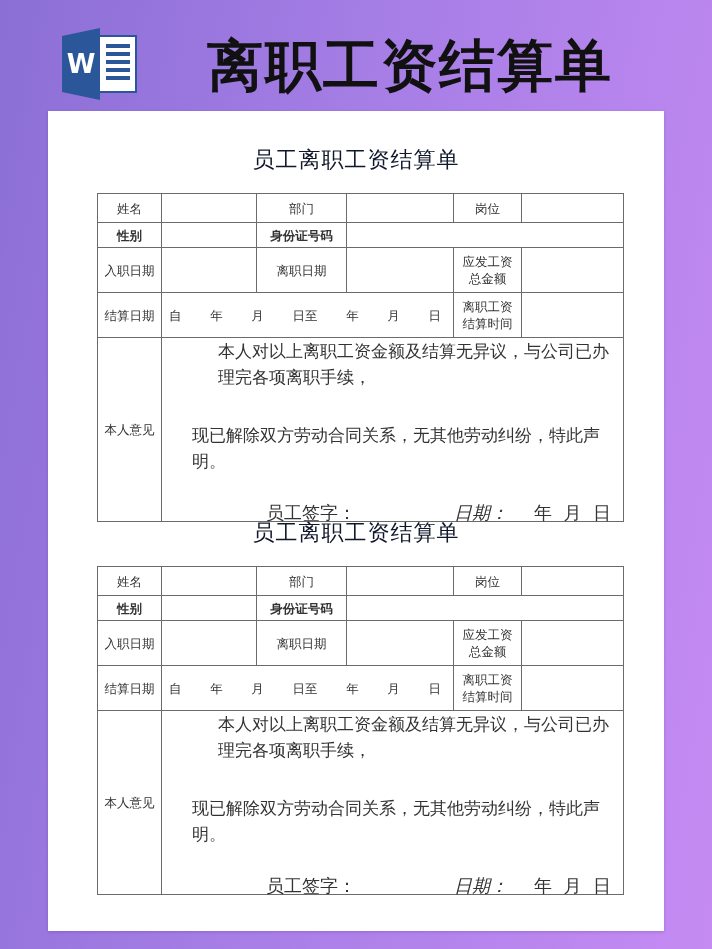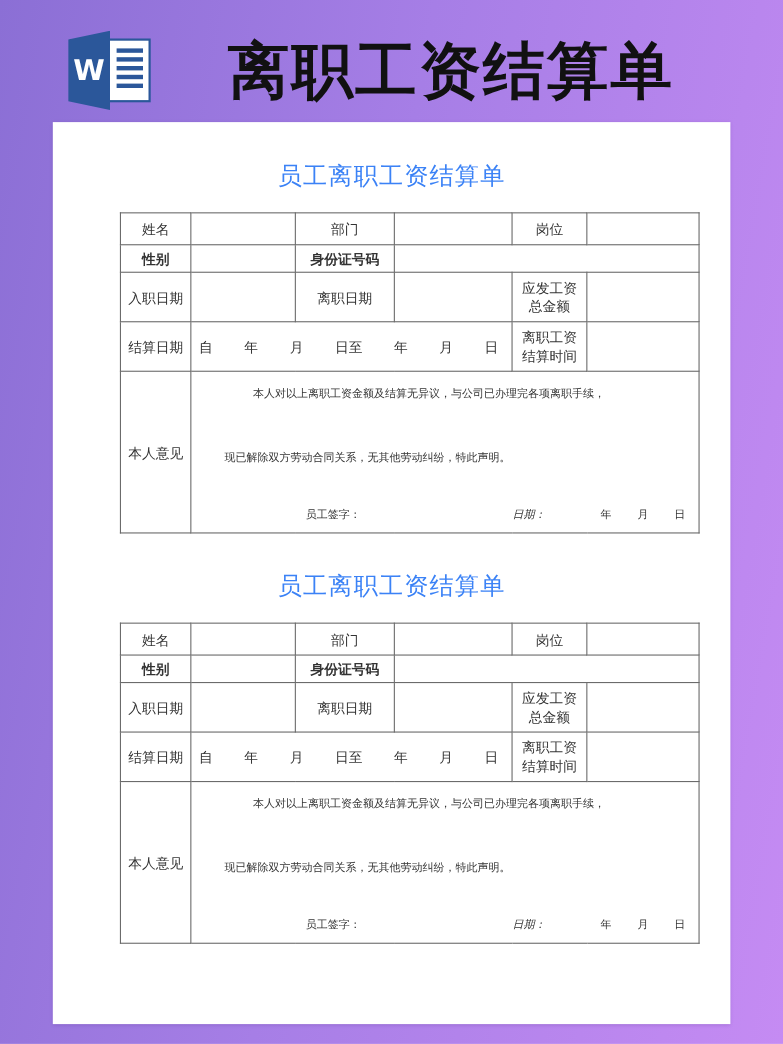--- a/index.html
+++ b/index.html
@@ -13,44 +13,44 @@
     position: absolute; left: 200px; top: 38px; width: 420px; text-align: center;
     font-family: "DejaVu Sans", "Liberation Sans", sans-serif;
     font-size: 56px; font-weight: bold; color: #111; letter-spacing: 2px; line-height: 56px;
   }
   .page {
     position: absolute; left: 48px; top: 111px; width: 616px; height: 820px;
     background: #fff; box-shadow: 0 1px 3px rgba(80,40,140,0.25);
   }
   .form-title {
     position: absolute; left: 0; width: 616px; text-align: center;
-    font-size: 22px; color: #3b82f6; letter-spacing: 1px;
+    font-size: 22px; color: #0f172a; letter-spacing: 1px;
   }
   table.form {
-    position: absolute; left: 61px; width: 526px;
+    position: absolute; left: 49px; width: 526px;
     border-collapse: collapse; table-layout: fixed;
     font-size: 12.5px; color: #333; border-radius: 28px;
   }
   table.form td {
     border: 1px solid #6b6b6b; text-align: center; vertical-align: middle;
     padding: 0; line-height: 17px;
   }
   .r1 td { height: 28px; }
   .r2 td { height: 24px; font-weight: bold; }
   .r3 td { height: 44px; }
   .r4 td { height: 44px; }
   .r5 td { height: 146px; }
   .period {
     display: flex; justify-content: space-between; padding: 0 12px 0 7px;
   }
   .opinion { text-align: left !important; padding: 0 12px 0 30px !important; position: relative; }
-  .stmt { font-size: 10px; line-height: 26px; color: #333; }
+  .stmt { font-size: 17px; line-height: 26px; color: #333; }
   .stmt .l1 { display: block; padding-left: 26px; }
   .stmt .l2 { display: block; margin-top: 32px; }
-  .sign-row { display: flex; margin-top: 30px; font-size: 10px; }
+  .sign-row { display: flex; margin-top: 30px; font-size: 18px; }
   .sign-row .sig { margin-left: 74px; width: 188px; }
   .sign-row .date-lbl { width: 80px; font-style: italic; }
   .sign-row .ymd { display: flex; justify-content: space-between; flex: 1; padding-left: 0; }
 </style>
 </head>
 <body>
 
 <div class="word-icon">
   <svg width="78" height="72" viewBox="0 0 78 72">
     <rect x="36" y="8" width="38" height="56" fill="#ffffff" stroke="#2b579a" stroke-width="2"></rect>

